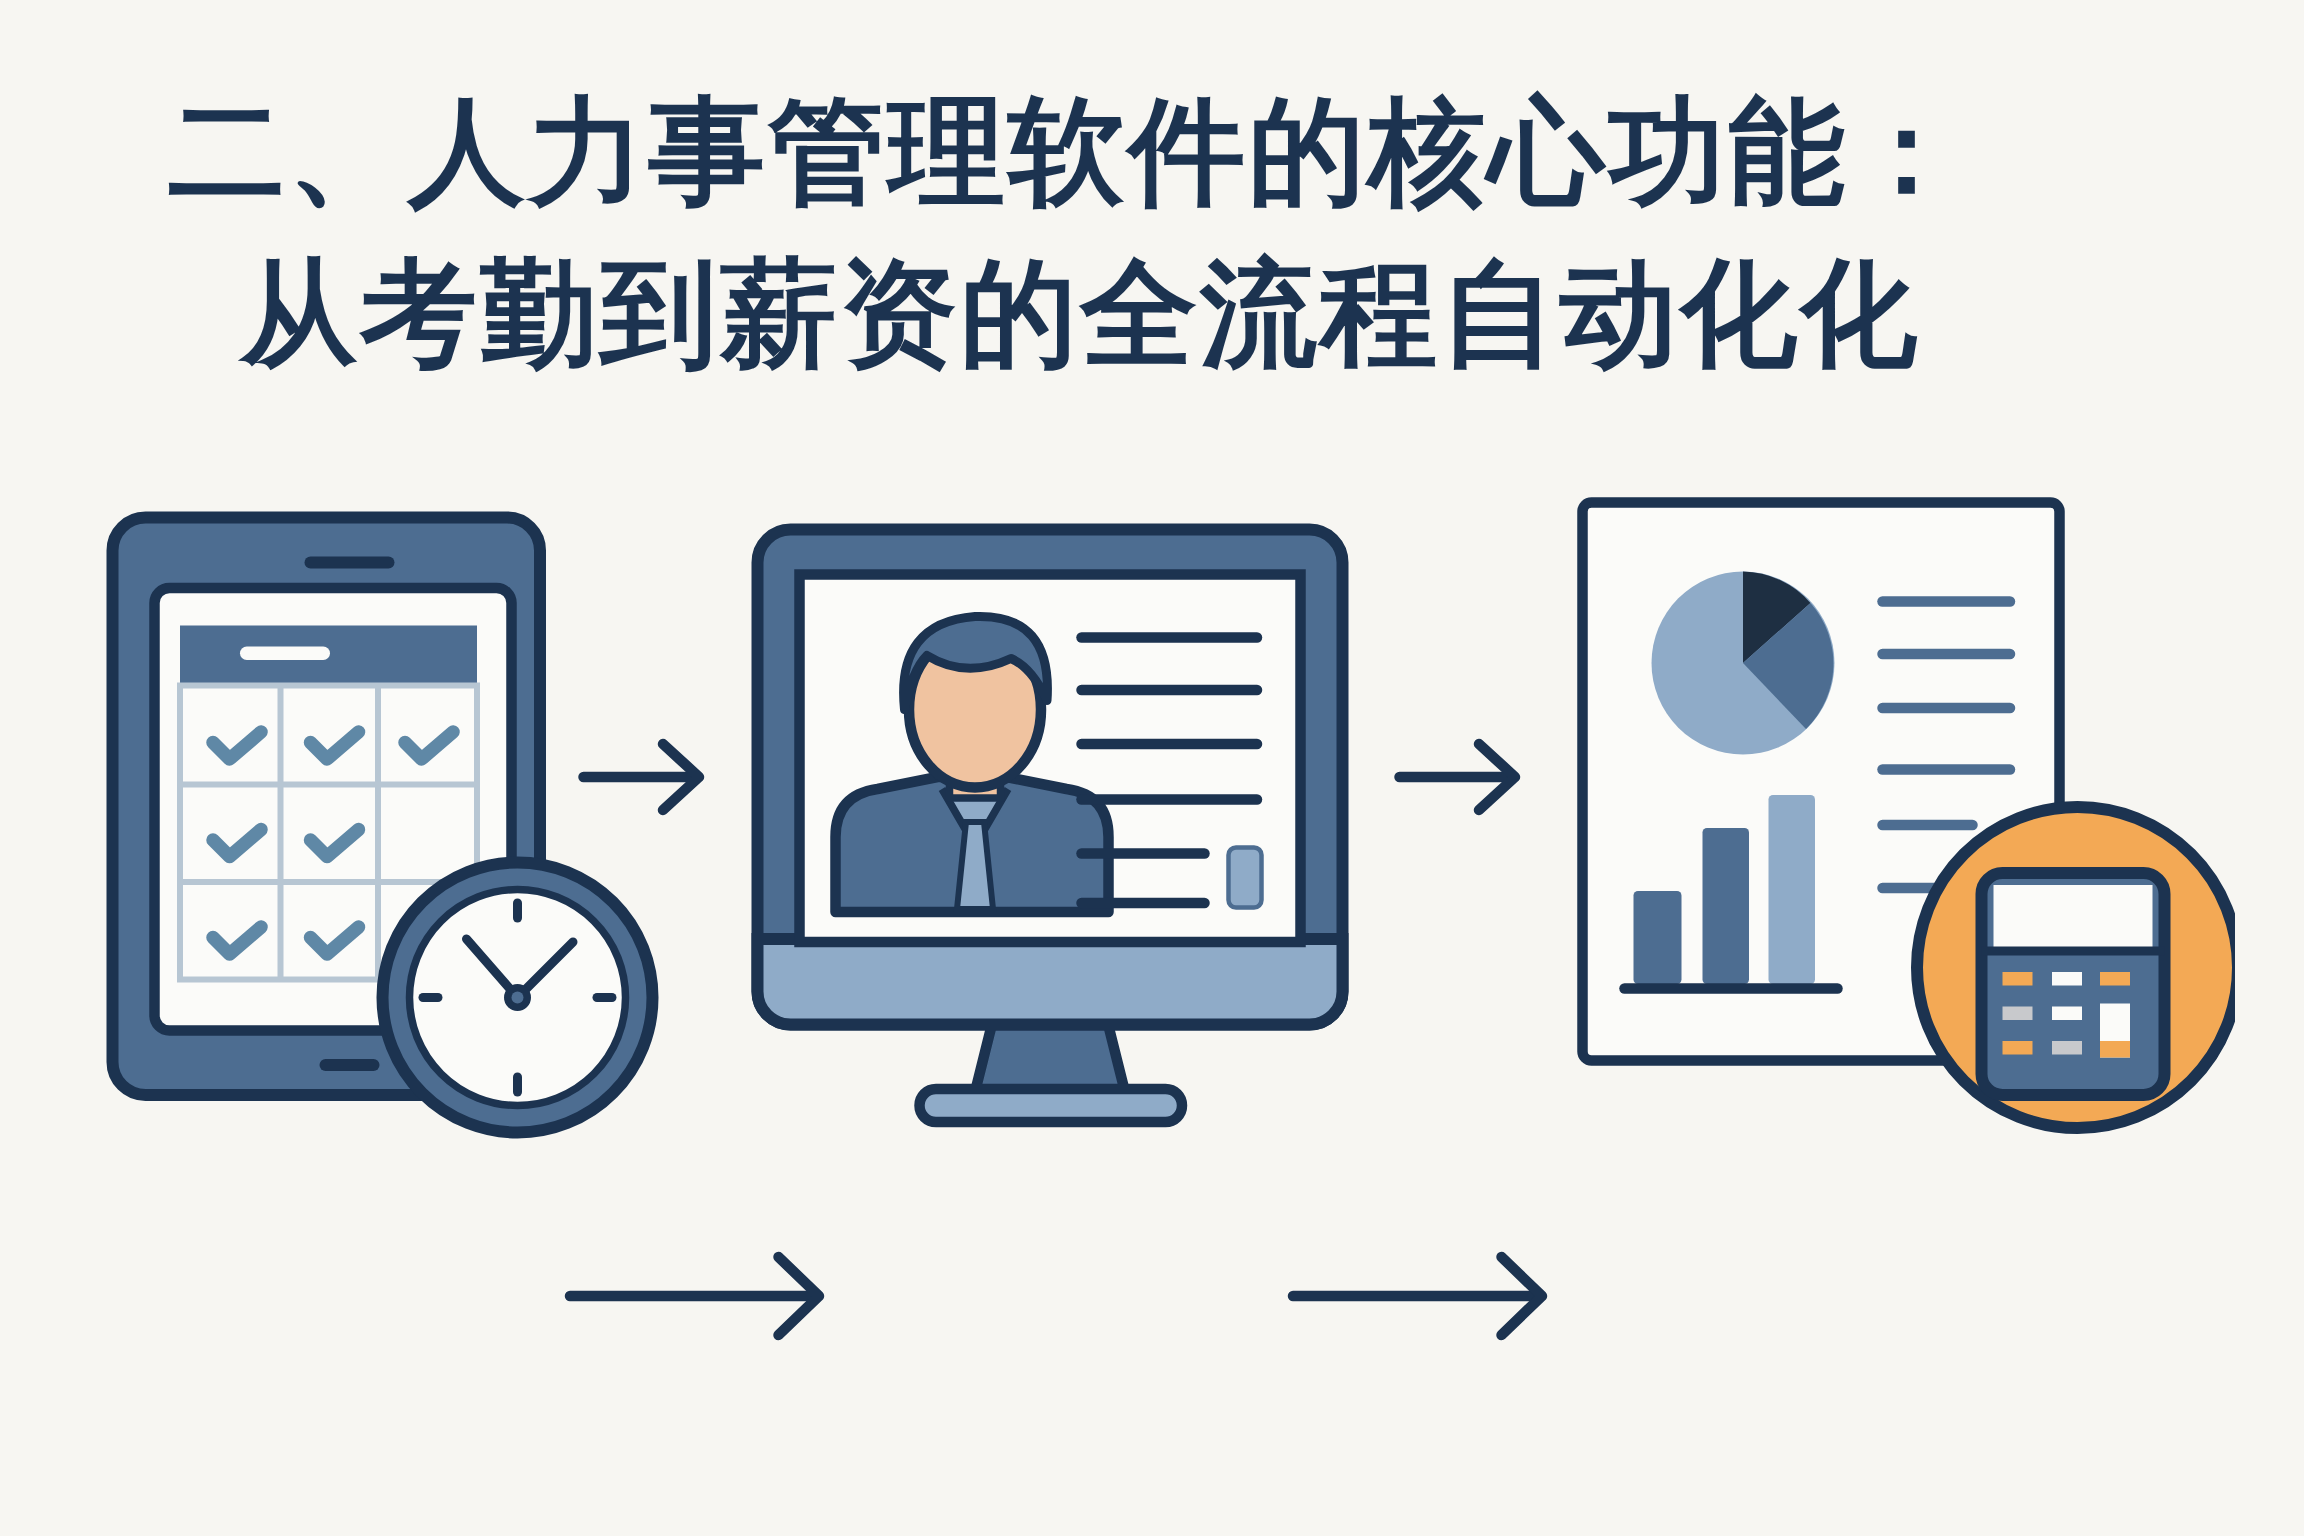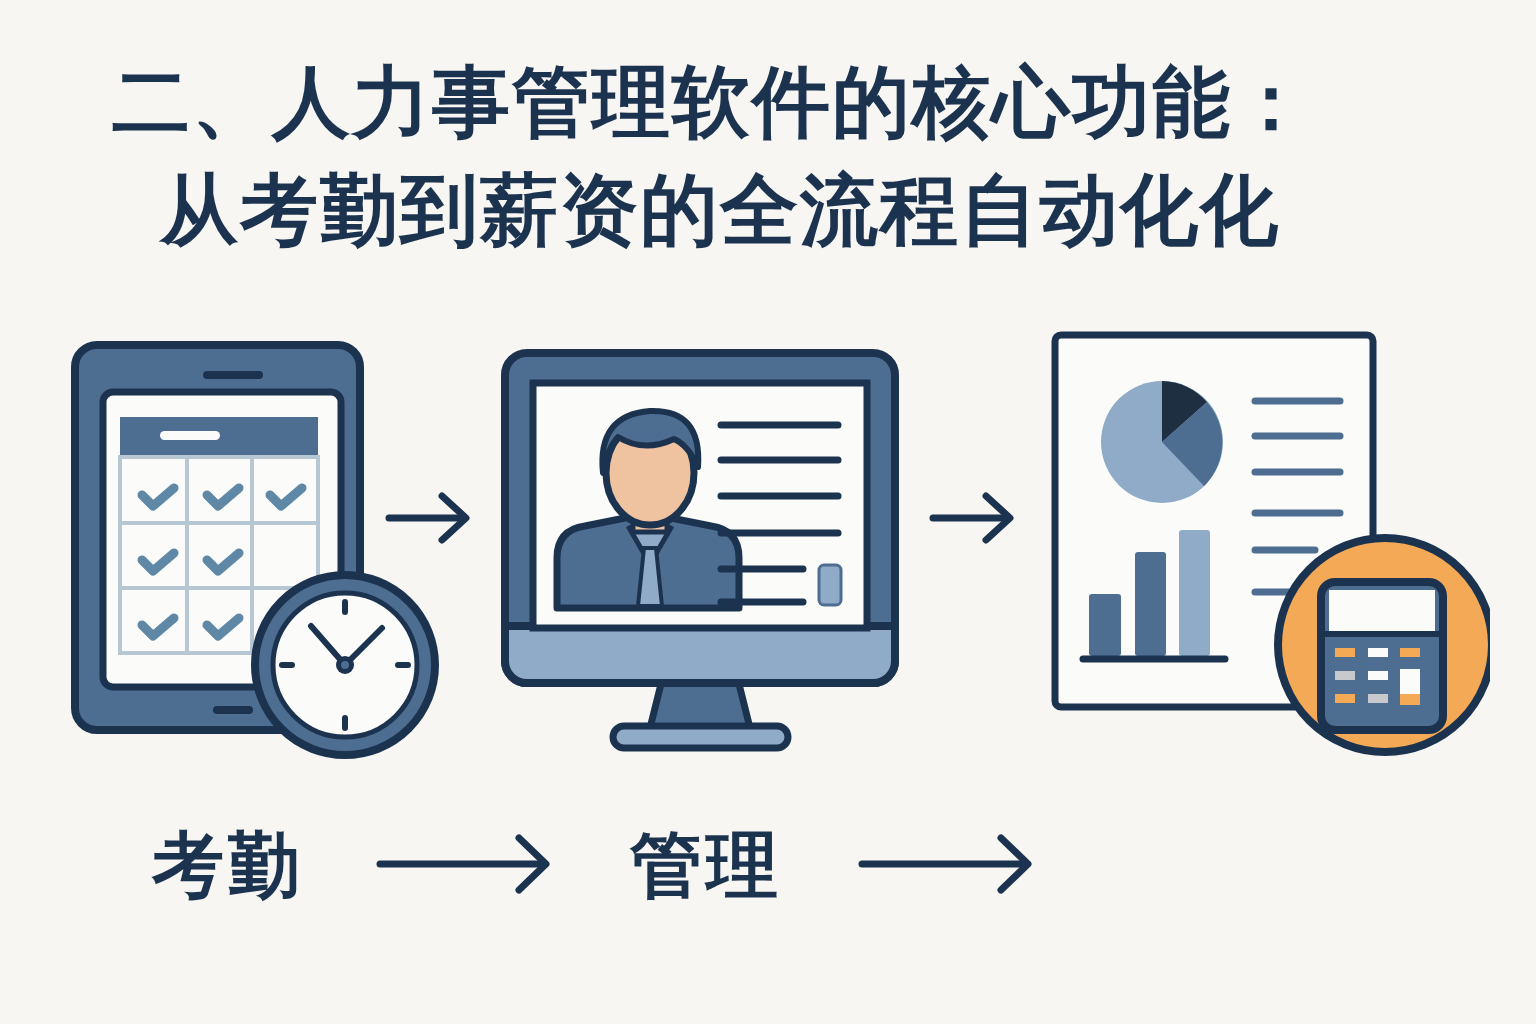--- a/index.html
+++ b/index.html
@@ -186,32 +186,30 @@
       <rect x="350" y="318" width="20" height="9" fill="#f3a955"></rect>
       <rect x="285" y="341" width="20" height="9" fill="#c8c9cc"></rect>
       <rect x="318" y="341" width="20" height="9" fill="#fbfbf9"></rect>
       <rect x="350" y="339" width="20" height="36" fill="#fbfbf9"></rect>
       <rect x="350" y="364" width="20" height="11" fill="#f3a955"></rect>
       <rect x="285" y="364" width="20" height="9" fill="#f3a955"></rect>
       <rect x="318" y="364" width="20" height="9" fill="#c8c9cc"></rect>
     </svg>
   </div>
 
-  <div class="step-label" style="left:152px; top:820px;">考勤</div>
 
   <div class="flow-arrow" style="left:374px; top:832px;">
     <svg width="180" height="66" viewBox="0 0 180 66">
       <g fill="none" stroke="#1c3350" stroke-width="7" stroke-linecap="round" stroke-linejoin="round">
         <line x1="6" y1="32" x2="170" y2="32"></line>
         <polyline points="145,6 172,32 145,58"></polyline>
       </g>
     </svg>
   </div>
 
-  <div class="step-label" style="left:630px; top:820px;">管理</div>
 
   <div class="flow-arrow" style="left:856px; top:832px;">
     <svg width="180" height="66" viewBox="0 0 180 66">
       <g fill="none" stroke="#1c3350" stroke-width="7" stroke-linecap="round" stroke-linejoin="round">
         <line x1="6" y1="32" x2="170" y2="32"></line>
         <polyline points="145,6 172,32 145,58"></polyline>
       </g>
     </svg>
   </div>
 

